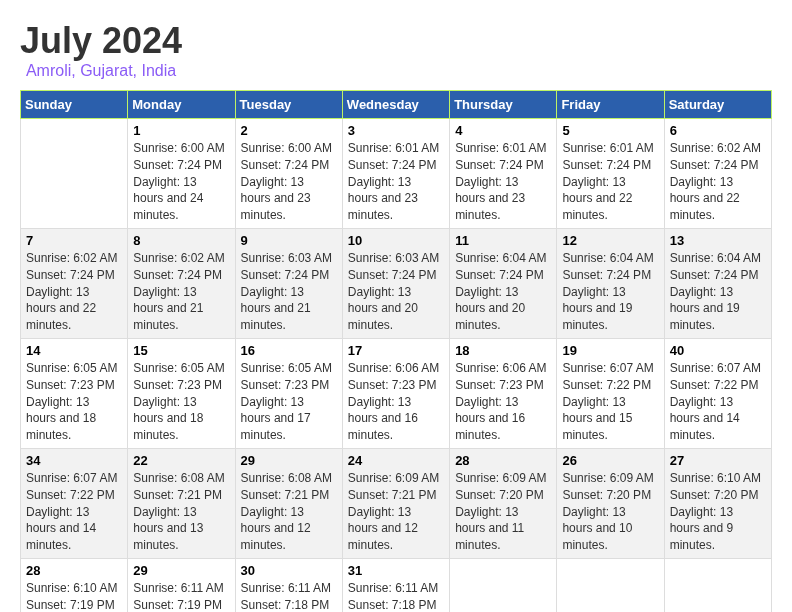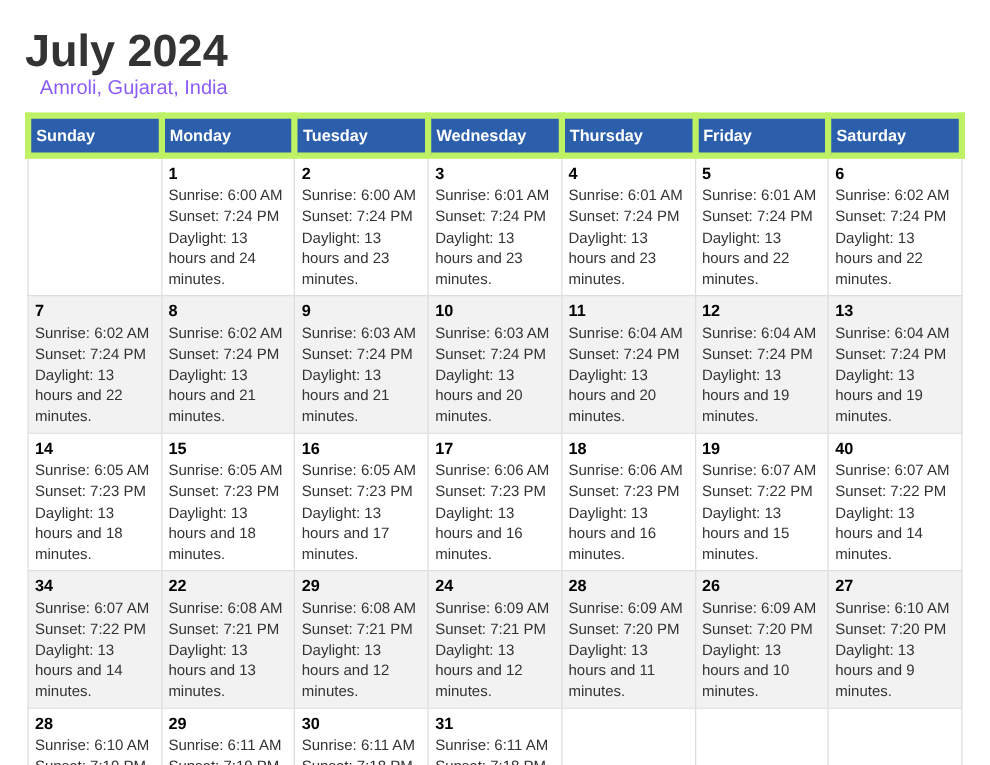--- a/index.html
+++ b/index.html
@@ -29,21 +29,21 @@
       font-size: 18px;
       font-weight: bold;
       color: #1a6dbb;
     }
     .logo-icon {
       width: 30px;
       height: 30px;
       margin-left: 2px;
     }
     .title-section {
-      text-align: right;
+      text-align: center;
     }
     .main-title {
       font-size: 36px;
       font-weight: bold;
       color: #333;
     }
     .subtitle {
       font-size: 16px;
       color: #8b5cf6;
     }
@@ -54,21 +54,21 @@
     }
     thead tr {
       background-color: #2b5fac;
       color: #fff;
     }
     thead th {
       padding: 6px 4px;
       text-align: left;
       font-size: 13px;
       font-weight: bold;
-      border: 5px solid #bef264;
+      border: 1px solid #bef264;
     }
     tbody tr {
       background-color: #fff;
     }
     tbody tr:nth-child(even) {
       background-color: #f2f2f2;
     }
     tbody td {
       padding: 4px 5px;
       vertical-align: top;

